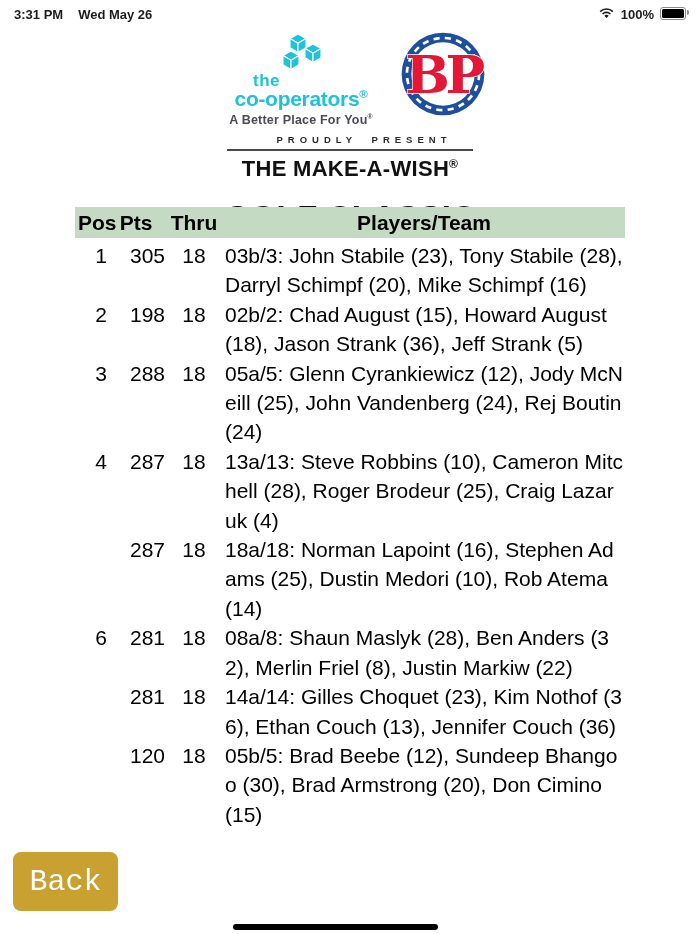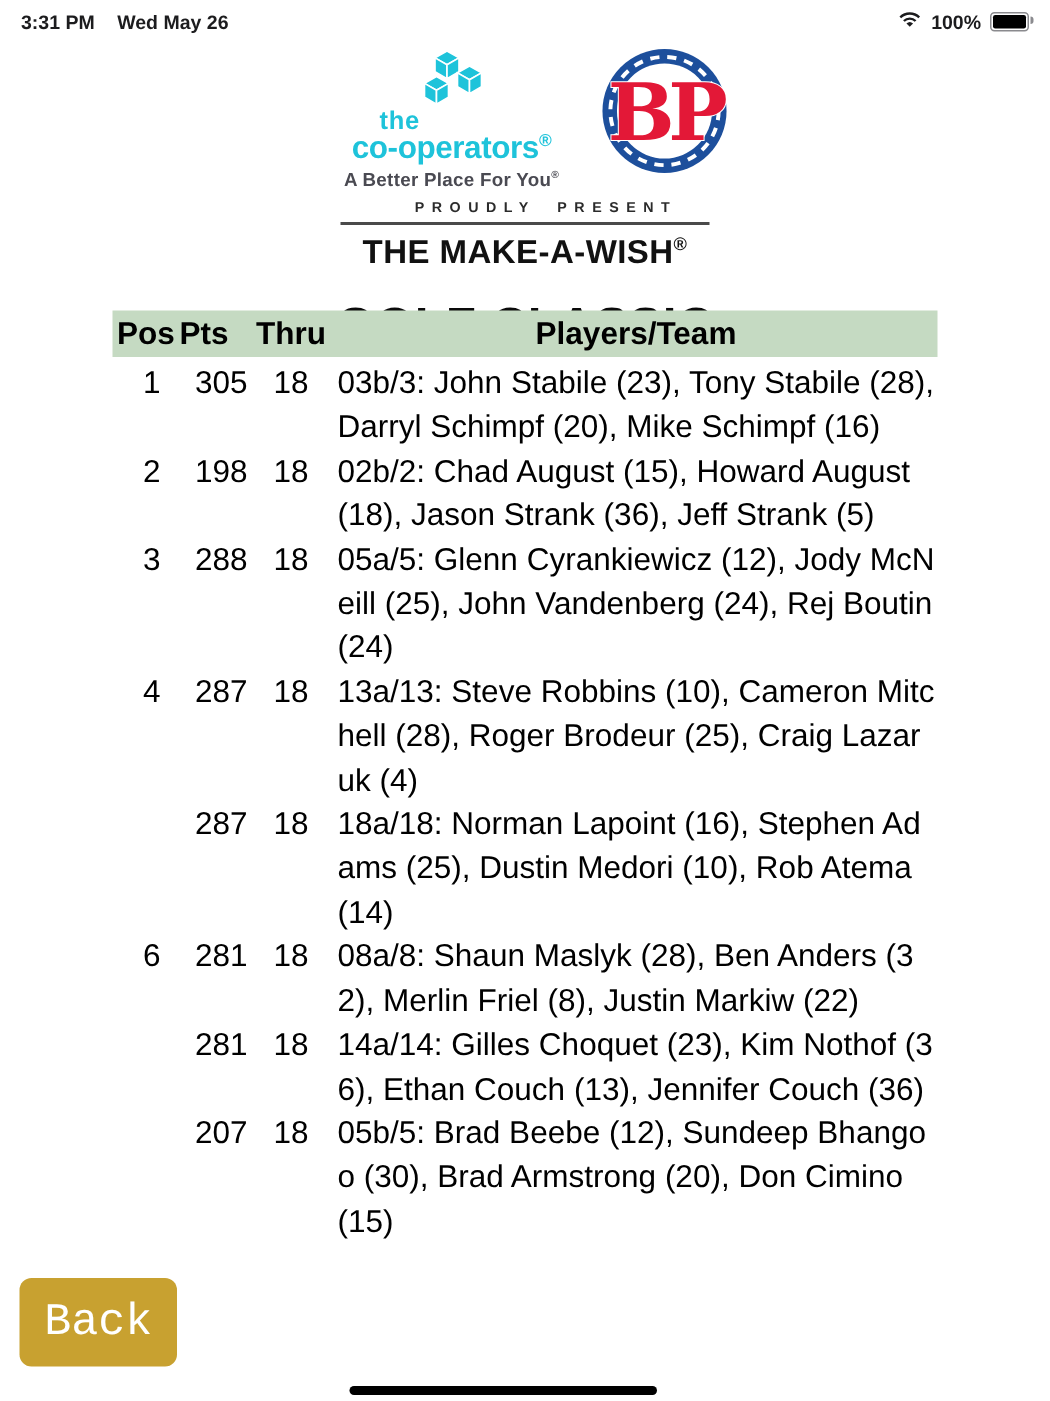--- a/index.html
+++ b/index.html
@@ -8,21 +8,21 @@
     background:#fff;overflow:hidden;
     font-family:"Liberation Sans",sans-serif;color:#000;
   }
   
   .status-bar{
     position:absolute;top:0;left:0;right:0;height:24px;
     display:flex;justify-content:space-between;align-items:center;
     padding:2px 14px 0 14px;font-size:13px;font-weight:600;color:#1c1c1e;gap:25px;
   }
   .sb-left{display:flex;gap:15px;}
-  .sb-right{display:flex;align-items:center;gap:6px;}
+  .sb-right{display:flex;align-items:flex-start;gap:6px;}
   .batt{position:relative;width:24px;height:11px;border:1px solid #8a8a8e;border-radius:3px;}
   .batt-fill{position:absolute;inset:1px;background:#000;border-radius:1.5px;}
   .batt::after{content:"";position:absolute;right:-4px;top:2.5px;width:2.5px;height:4.5px;background:#8a8a8e;border-radius:0 2px 2px 0;}
   
   .header{position:absolute;top:30px;left:0;right:0;text-align:center;}
   .logo-row{display:flex;justify-content:center;align-items:flex-start;gap:10px;}
   .coop{width:176px;padding-top:4px;}
   .coop-icon{display:block;margin:0 auto -2px auto;}
   .coop-the{
     text-align:left;padding-left:40px;font-size:17px;font-weight:bold;
@@ -187,21 +187,21 @@
 
     <div class="trow">
       <div class="cell pos"></div>
       <div class="cell pts">281</div>
       <div class="cell thru">18</div>
       <div class="cell players">14a/14: Gilles Choquet (23), Kim Nothof (36), Ethan Couch (13), Jennifer Couch (36)</div>
     </div>
 
     <div class="trow">
       <div class="cell pos"></div>
-      <div class="cell pts">207</div>
+      <div class="cell pts">120</div>
       <div class="cell thru">18</div>
       <div class="cell players">05b/5: Brad Beebe (12), Sundeep Bhangoo (30), Brad Armstrong (20), Don Cimino (15)</div>
     </div>
   </div>
   </div>
 
   <button class="back-btn">Back</button>
 
   <div class="home-indicator"></div>
 

